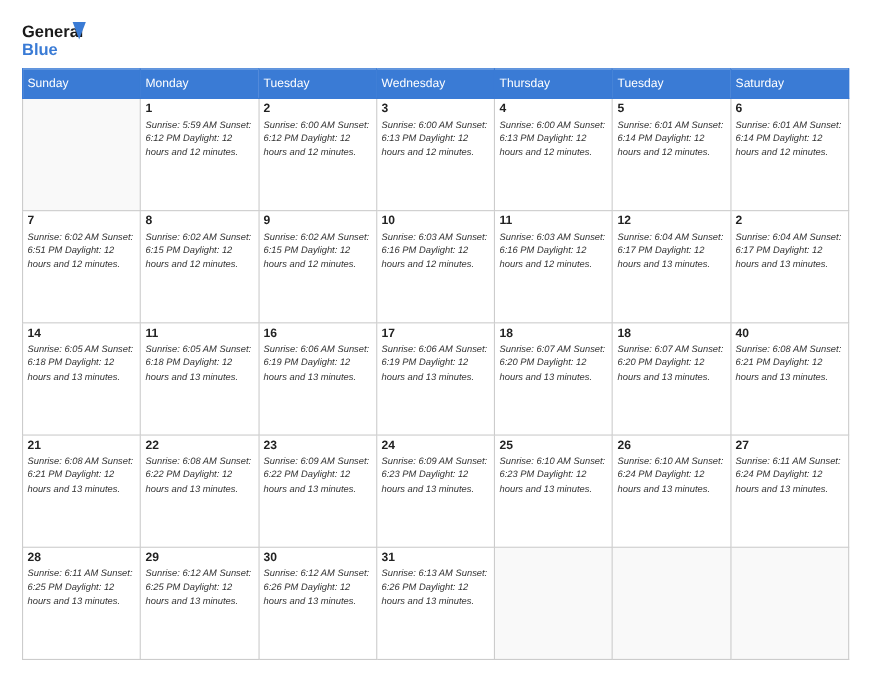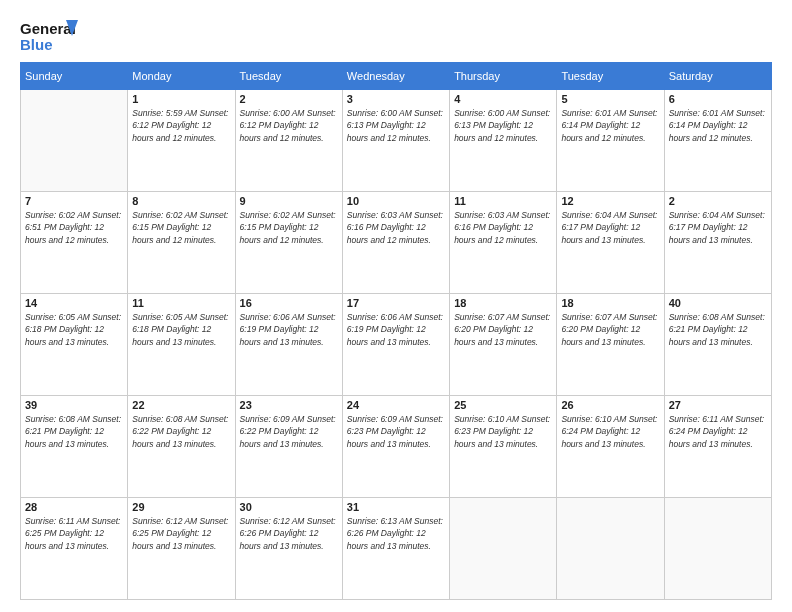--- a/index.html
+++ b/index.html
@@ -253,21 +253,21 @@
           <td>
             <span class="day-num">40</span>
             <div class="day-info">Sunrise: 6:08 AM
 Sunset: 6:21 PM
 Daylight: 12 hours
 and 13 minutes.</div>
           </td>
         </tr>
         <tr>
           <td>
-            <span class="day-num">39</span>
+            <span class="day-num">21</span>
             <div class="day-info">Sunrise: 6:08 AM
 Sunset: 6:21 PM
 Daylight: 12 hours
 and 13 minutes.</div>
           </td>
           <td>
             <span class="day-num">22</span>
             <div class="day-info">Sunrise: 6:08 AM
 Sunset: 6:22 PM
 Daylight: 12 hours

